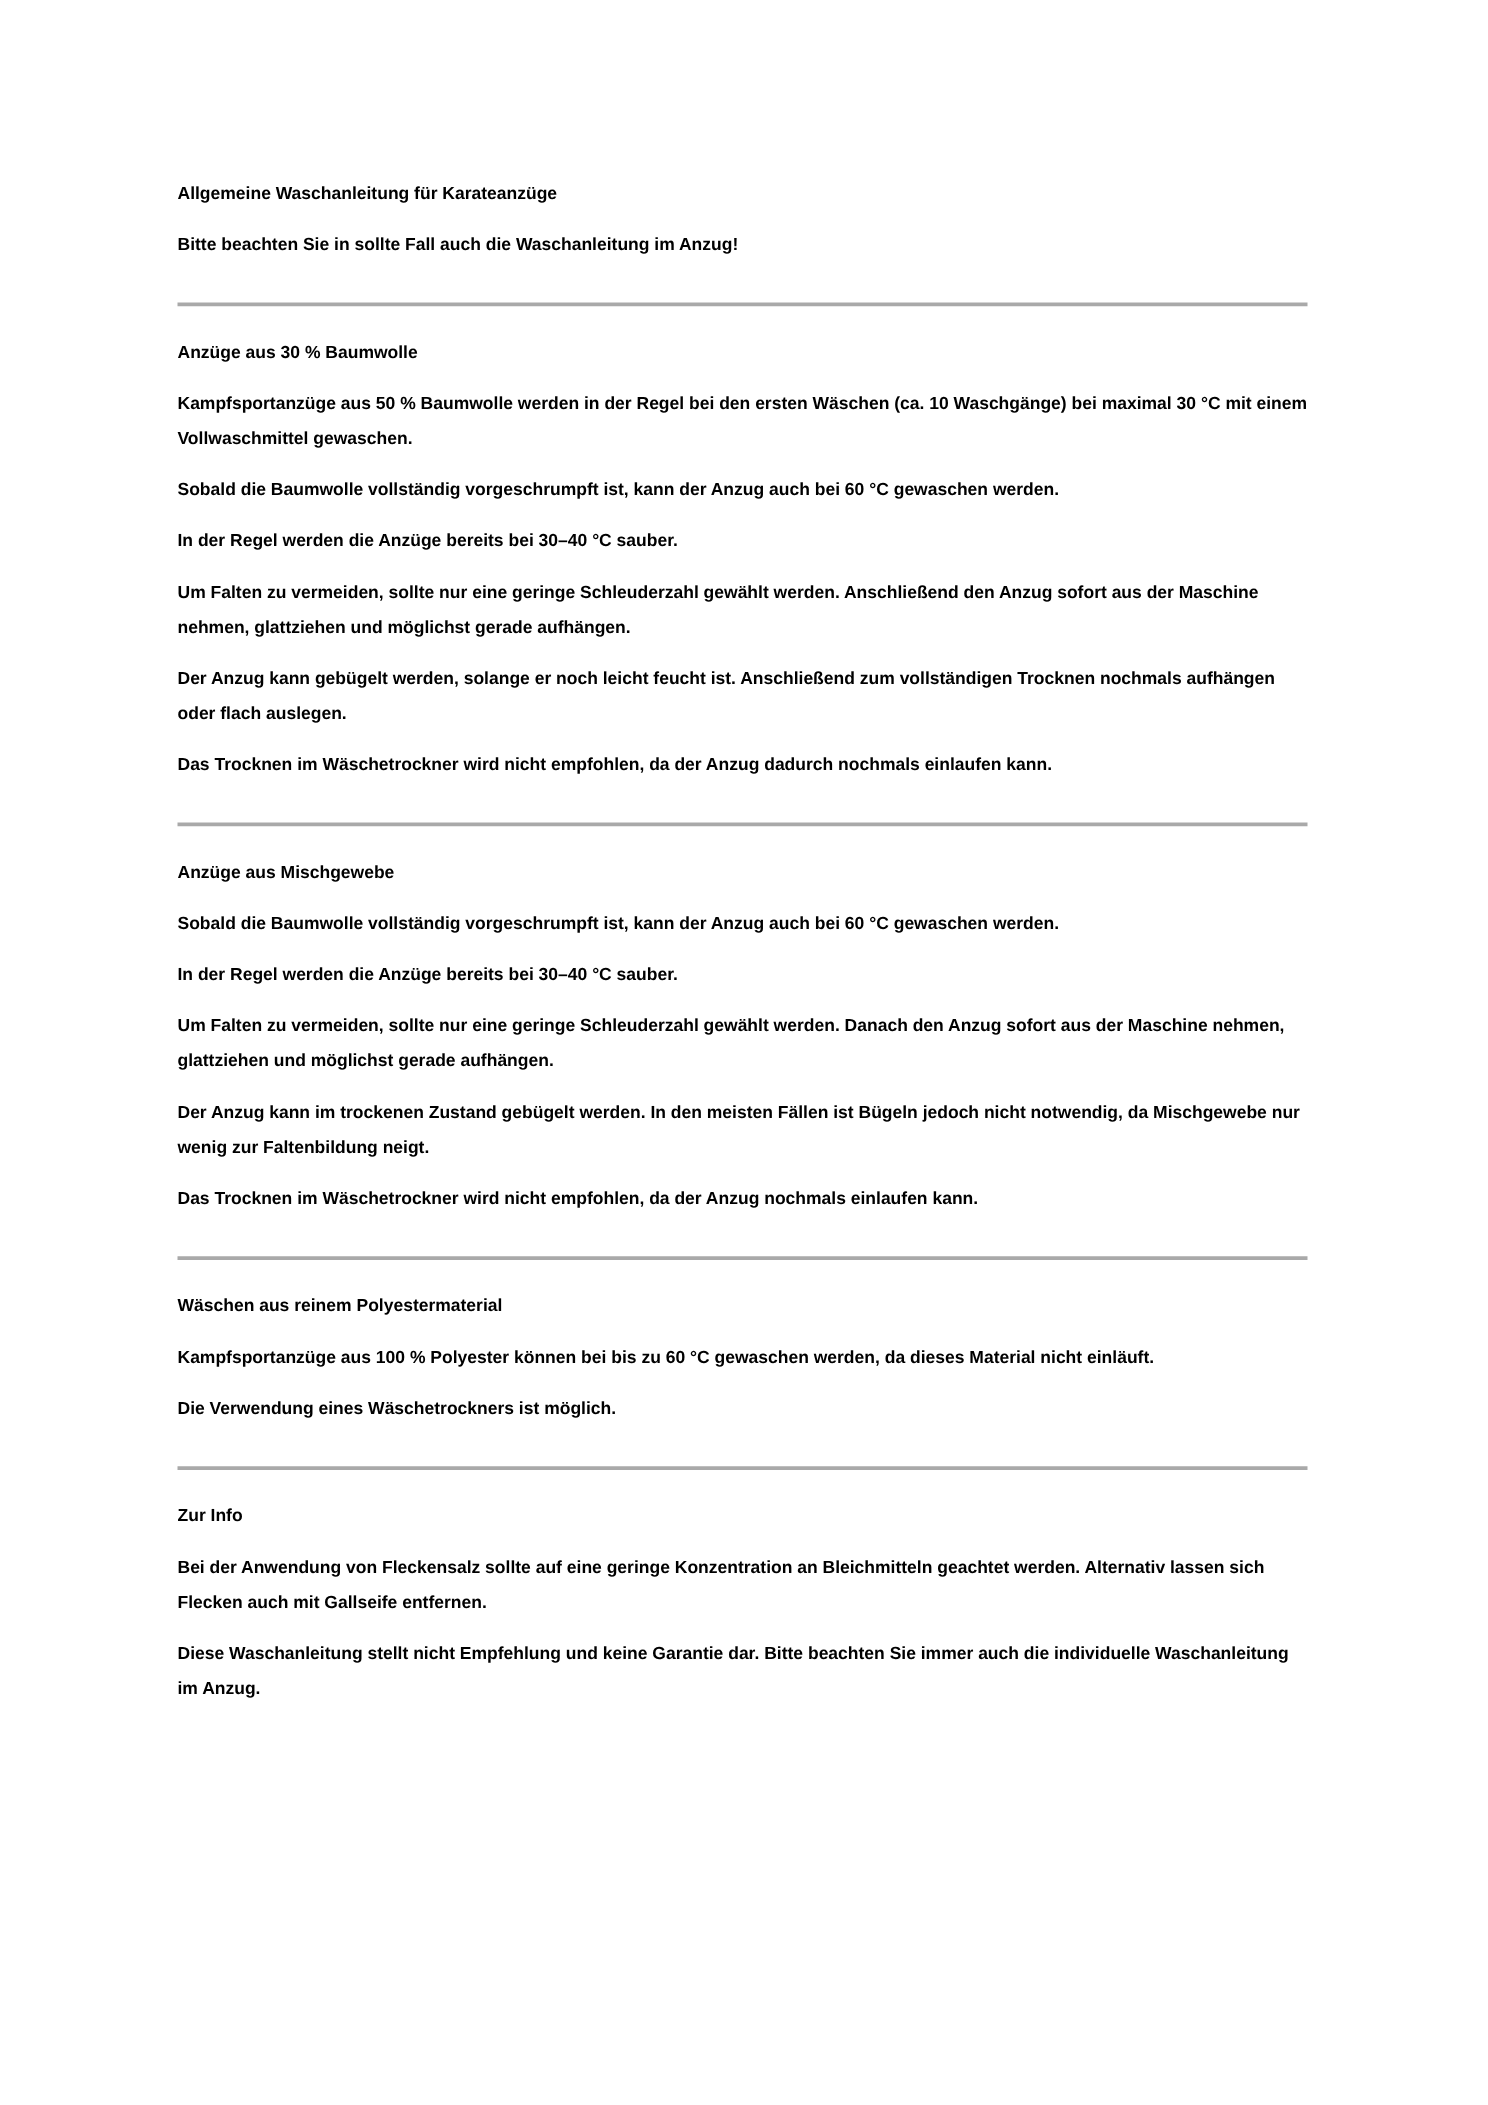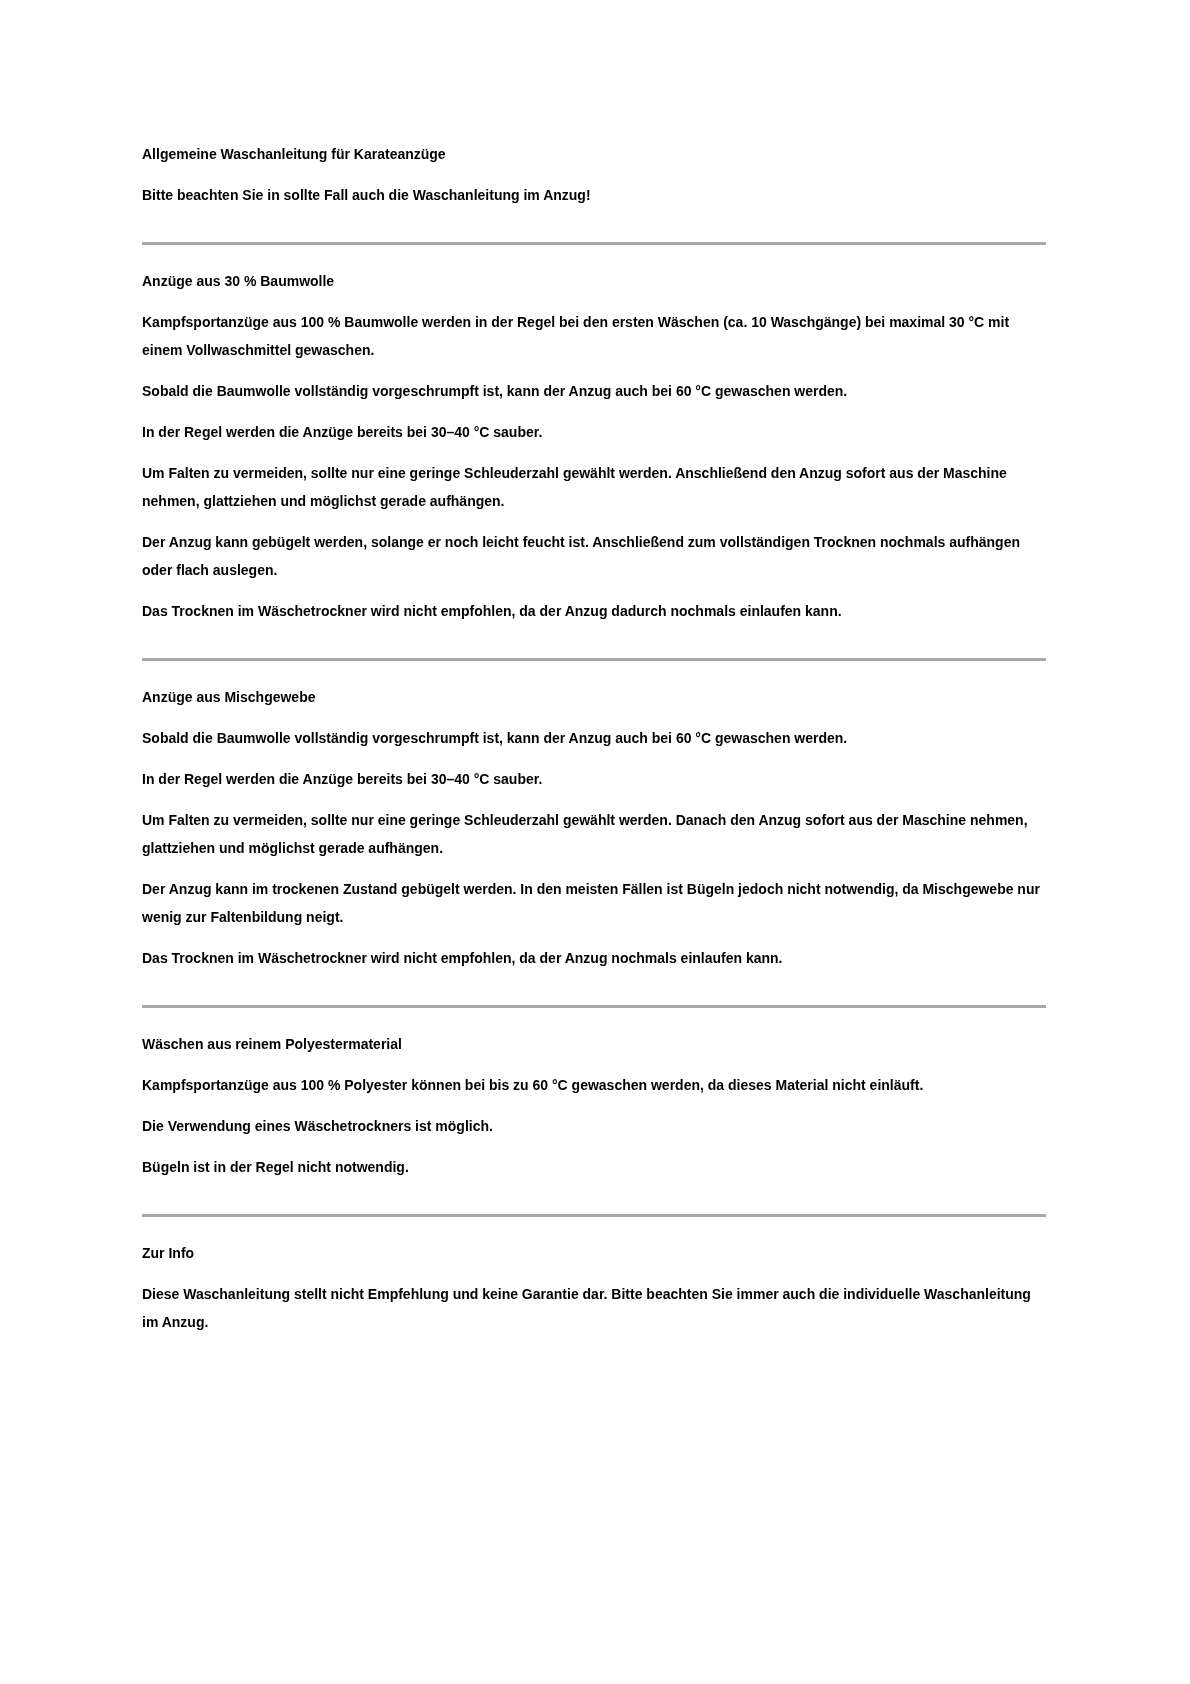--- a/index.html
+++ b/index.html
@@ -35,21 +35,21 @@
 <body>
 
 <div class="page">
   <p class="para">Allgemeine Waschanleitung für Karateanzüge</p>
   <p class="para">Bitte beachten Sie in sollte Fall auch die Waschanleitung im Anzug!</p>
   <div id="sections">
   <section>
     <div class="divider"></div>
     <p class="para heading">Anzüge aus 30 % Baumwolle</p>
     <div>
-          <p class="para">Kampfsportanzüge aus 100 % Baumwolle werden in der Regel bei den ersten Wäschen (ca. 10 Waschgänge) bei maximal 30 °C mit einem Vollwaschmittel gewaschen.</p>
+          <p class="para">Kampfsportanzüge aus 50 % Baumwolle werden in der Regel bei den ersten Wäschen (ca. 10 Waschgänge) bei maximal 30 °C mit einem Vollwaschmittel gewaschen.</p>
           <p class="para">Sobald die Baumwolle vollständig vorgeschrumpft ist, kann der Anzug auch bei 60 °C gewaschen werden.</p>
           <p class="para">In der Regel werden die Anzüge bereits bei 30–40 °C sauber.</p>
           <p class="para">Um Falten zu vermeiden, sollte nur eine geringe Schleuderzahl gewählt werden. Anschließend den Anzug sofort aus der Maschine nehmen, glattziehen und möglichst gerade aufhängen.</p>
           <p class="para">Der Anzug kann gebügelt werden, solange er noch leicht feucht ist. Anschließend zum vollständigen Trocknen nochmals aufhängen oder flach auslegen.</p>
           <p class="para">Das Trocknen im Wäschetrockner wird nicht empfohlen, da der Anzug dadurch nochmals einlaufen kann.</p>
         </div>
   </section>
 
   <section>
     <div class="divider"></div>
@@ -62,25 +62,25 @@
           <p class="para">Das Trocknen im Wäschetrockner wird nicht empfohlen, da der Anzug nochmals einlaufen kann.</p>
         </div>
   </section>
 
   <section>
     <div class="divider"></div>
     <p class="para heading">Wäschen aus reinem Polyestermaterial</p>
     <div>
           <p class="para">Kampfsportanzüge aus 100 % Polyester können bei bis zu 60 °C gewaschen werden, da dieses Material nicht einläuft.</p>
           <p class="para">Die Verwendung eines Wäschetrockners ist möglich.</p>
-          <p class="para">Bügeln ist in der Regel nicht notwendig.</p>
         </div>
   </section>
 
   <section>
     <div class="divider"></div>
     <p class="para heading">Zur Info</p>
     <div>
+          <p class="para">Bei der Anwendung von Fleckensalz sollte auf eine geringe Konzentration an Bleichmitteln geachtet werden. Alternativ lassen sich Flecken auch mit Gallseife entfernen.</p>
           <p class="para">Diese Waschanleitung stellt nicht Empfehlung und keine Garantie dar. Bitte beachten Sie immer auch die individuelle Waschanleitung im Anzug.</p>
         </div>
   </section>
 </div>
 </div>
 
 </body></html>

